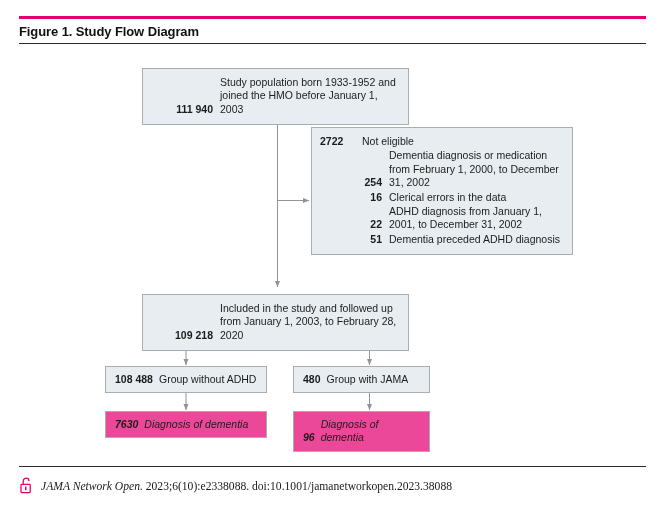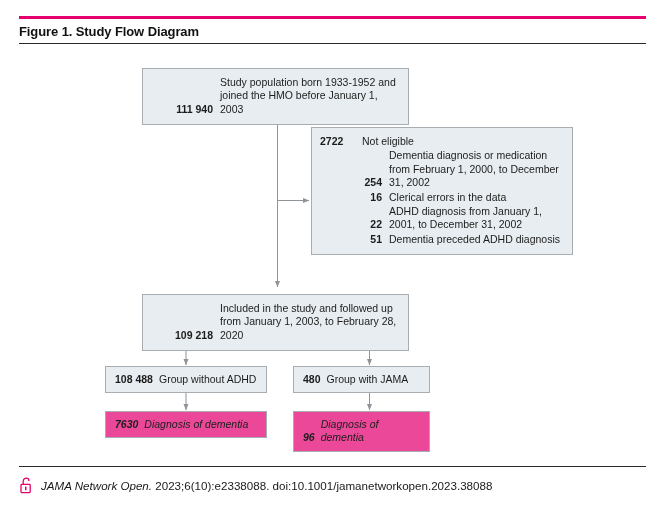--- a/index.html
+++ b/index.html
@@ -146,22 +146,23 @@
     top: 466px;
     width: 627px;
   }
   #footer-rule {
     height: 1px;
     background: #2b2b2b;
     width: 100%;
   }
   #footer-line {
     display: flex;
-    align-items: center;
+    align-items: flex-end;
     padding-top: 11px;
+    font-family: Liberation Serif, serif;
   }
   #lock-icon {
     flex: 0 0 auto;
     width: 15px;
     height: 17px;
     margin-right: 7px;
     margin-top: -1px;
   }
   #citation {
     font-size: 11.6px;

